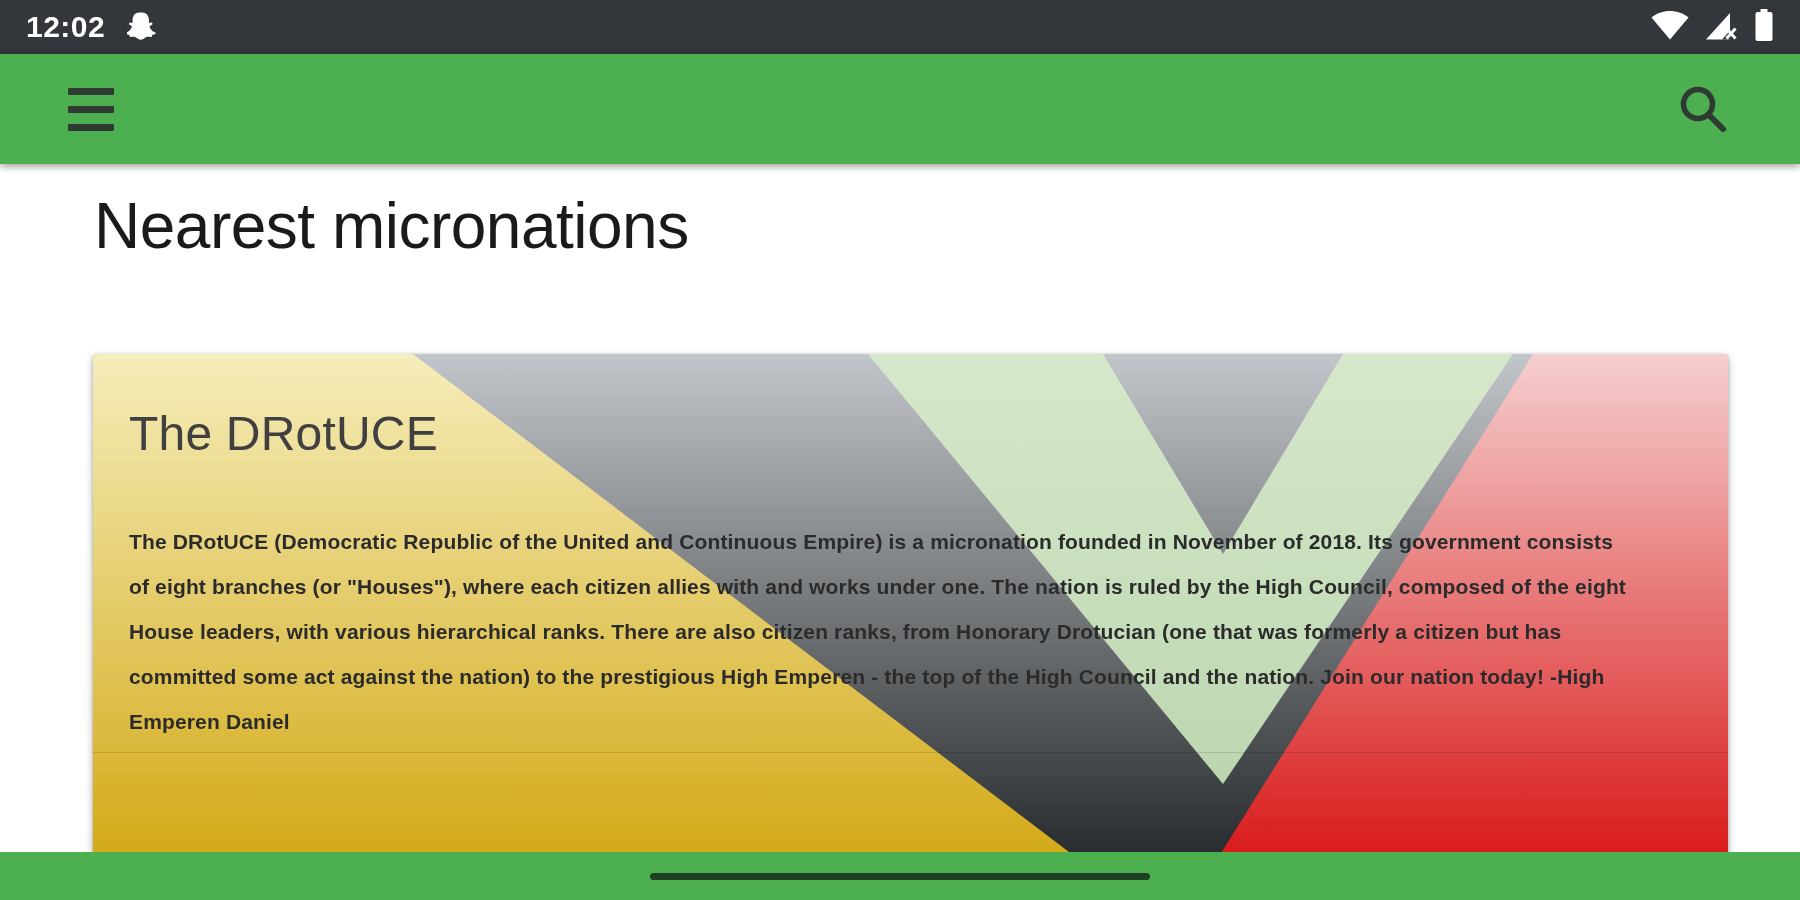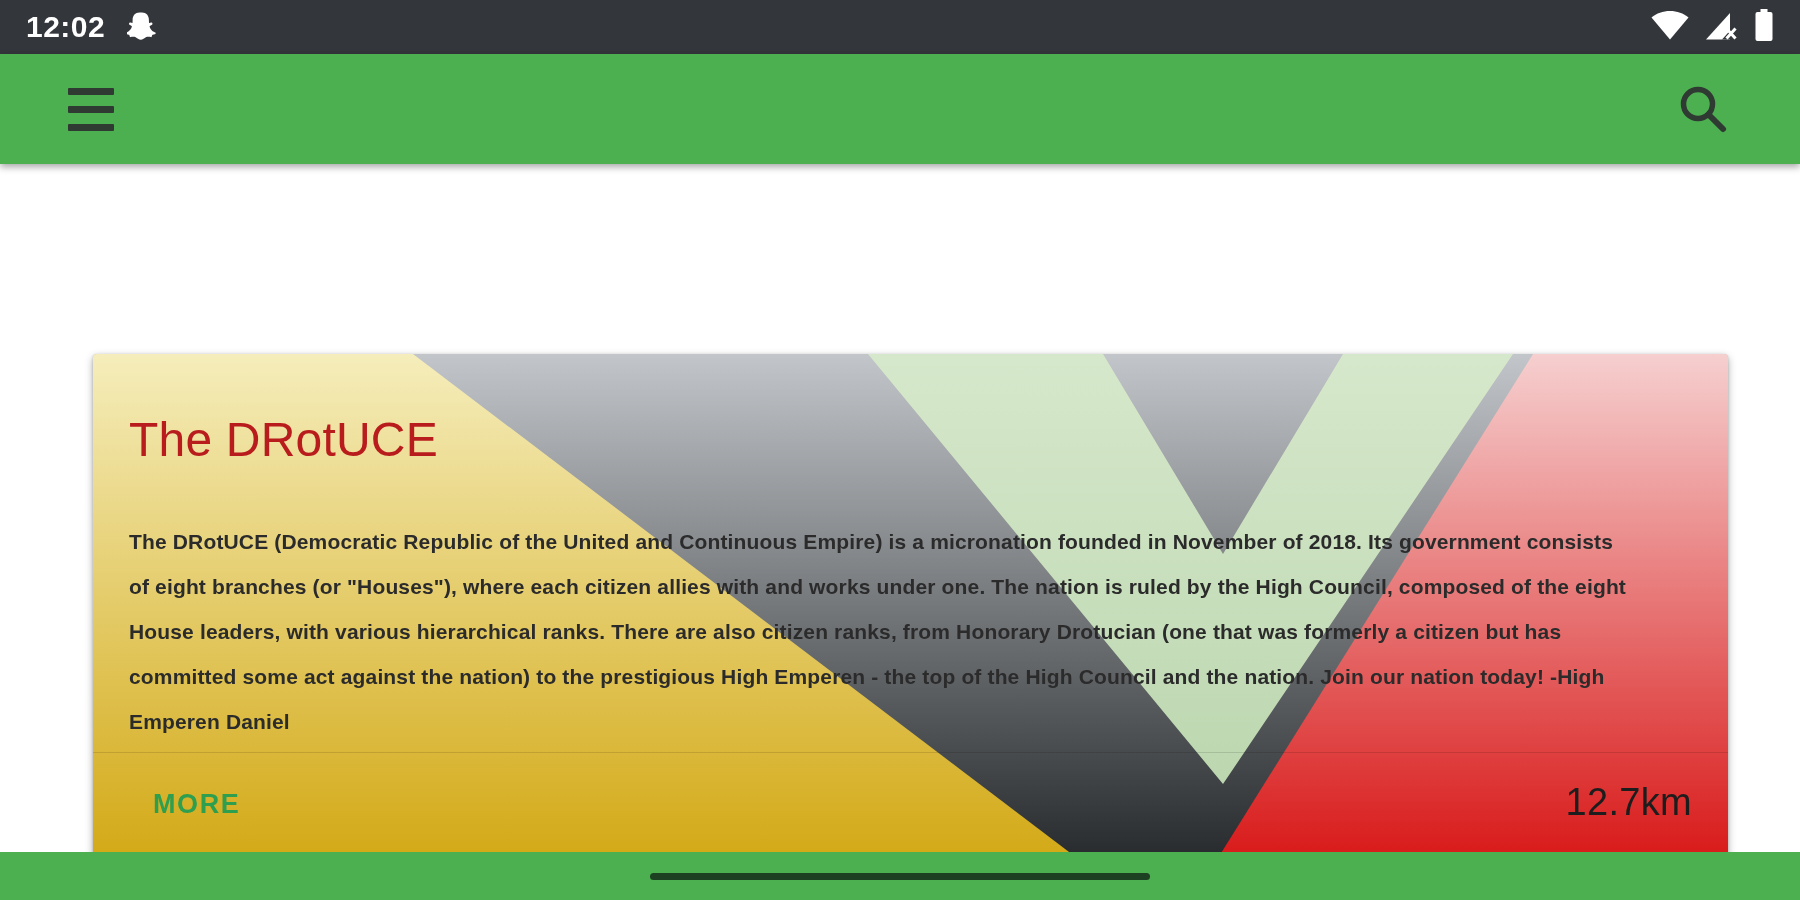--- a/index.html
+++ b/index.html
@@ -40,22 +40,22 @@
 
   
   #card { position:absolute; left:93px; top:190px; width:1635px; height:520px;
      border-radius:4px; overflow:hidden; background:#f3efc9;
      box-shadow:0 3px 9px rgba(0,0,0,.30), 0 1px 3px rgba(0,0,0,.22); }
 
   #flag-bg { position:absolute; inset:0; width:100%; height:100%; }
 
   #card-inner { position:absolute; inset:0; }
 
-  #card-title { position:absolute; left:36px; top:58px; font-size:48px; font-weight:400;
-     color:#b91c1c; letter-spacing:.2px; white-space:nowrap; }
+  #card-title { position:absolute; left:36px; top:52px; font-size:48px; font-weight:400;
+     color:#404040; letter-spacing:.2px; white-space:nowrap; }
 
   #card-body { position:absolute; left:36px; top:165px; width:1500px;
      font-size:21px; line-height:45px; color:#2b2b2b; font-weight:700;
      letter-spacing:.15px; }
 
   #card-divider { position:absolute; left:0; right:0; top:398px; height:1px;
      background:rgba(0,0,0,.12); }
 
   #card-actions { position:absolute; left:0; right:0; top:399px; height:121px; }
   #more-button { position:absolute; left:60px; top:36px; font-size:27px; font-weight:bold;
@@ -118,20 +118,21 @@
     <div id="search-button">
       <svg width="58" height="58" viewBox="0 0 58 58">
         <circle cx="24" cy="24" r="14.5" fill="none" stroke="#2f3a33" stroke-width="5.5"></circle>
         <line x1="34.5" y1="34.5" x2="49" y2="49" stroke="#2f3a33" stroke-width="6" stroke-linecap="round"></line>
       </svg>
     </div>
   </div>
 
   <div id="content">
 
+    <div id="page-title">Nearest micronations</div>
 
     <div id="card">
 
       <svg id="flag-bg" viewBox="0 0 1635 520" preserveAspectRatio="none">
         <defs>
           <linearGradient id="gYellow" x1="0" y1="0" x2="0" y2="1">
             <stop offset="0" stop-color="#f5edbb"></stop>
             <stop offset="1" stop-color="#d2a711"></stop>
           </linearGradient>
           <linearGradient id="gGray" x1="0" y1="0" x2="0" y2="1">
@@ -156,24 +157,20 @@
 
         <path d="M 1440 0 L 1635 0 L 1635 520 L 1115 520 Z" fill="url(#gRed)"></path>
       </svg>
 
       <div id="card-inner">
         <div id="card-title">The DRotUCE</div>
         <div id="card-body">The DRotUCE (Democratic Republic of the United and Continuous Empire) is a micronation founded in November of 2018. Its government consists of eight branches (or "Houses"), where each citizen allies with and works under one. The nation is ruled by the High Council, composed of the eight House leaders, with various hierarchical ranks. There are also citizen ranks, from Honorary Drotucian (one that was formerly a citizen but has committed some act against the nation) to the prestigious High Emperen - the top of the High Council and the nation. Join our nation today! -High Emperen Daniel</div>
 
         <div id="card-divider"></div>
 
-        <div id="card-actions">
-          <div id="more-button">MORE</div>
-          <div id="distance-label">12.7km</div>
-        </div>
       </div>
     </div>
   </div>
 
   <div id="nav-bar">
     <div id="nav-handle"></div>
   </div>
 
 </div>
 

